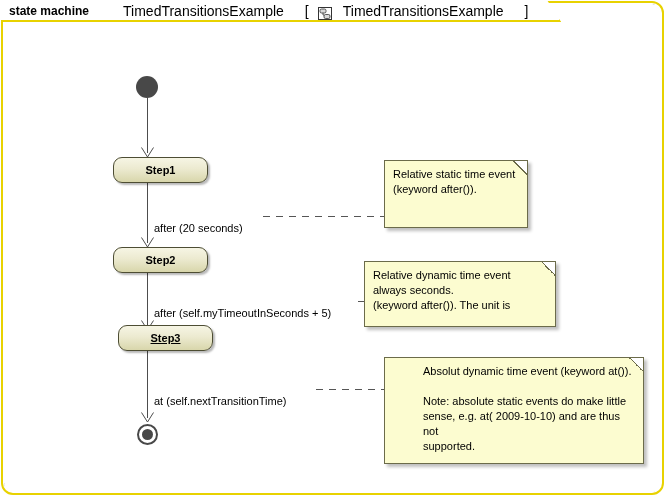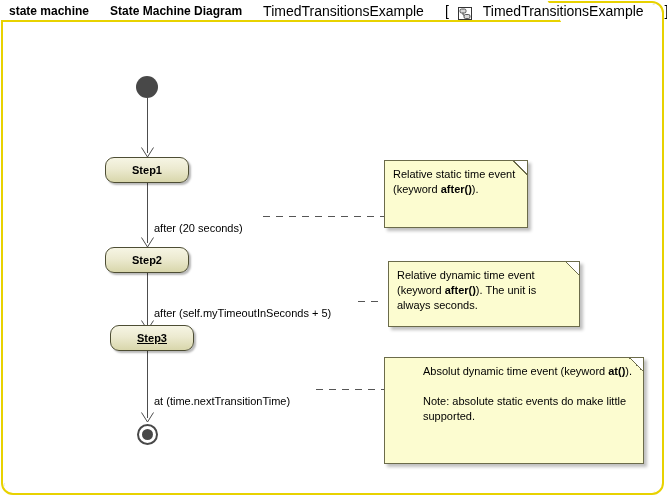--- a/index.html
+++ b/index.html
@@ -135,34 +135,35 @@
     position: absolute;
     left: 5px; top: 5px;
     width: 11px; height: 11px;
     border-radius: 50%;
     background: #484848;
   }
 
   
   .state-box {
     position: absolute;
-    width: 84px;
+    width: 95px;
     height: 26px;
     box-sizing: border-box;
     border: 1px solid #4d4d33;
     border-radius: 9px;
     background: linear-gradient(to bottom, #f6f5e4 0%, #ecead0 45%, #d8d6ab 100%);
     box-shadow: 2px 2px 2px rgba(0,0,0,0.28);
     display: flex;
     align-items: center;
     justify-content: center;
     font-size: 11px;
     font-weight: bold;
     color: #000000;
     z-index: 4;
+    margin-left: 8px;
   }
 
   
   .arrow-line {
     position: absolute;
     width: 1px;
     background: #4d4d4d;
     z-index: 2;
   }
   .arrow-head {
@@ -223,40 +224,39 @@
     right: -1px;
     width: 15px;
     height: 15px;
     background:
       linear-gradient(to bottom left, transparent calc(50% - 1px), #6b6b4a calc(50% - 1px), #6b6b4a calc(50% + 0px), transparent calc(50% + 0px));
     border-top: 1px solid #6b6b4a;
     border-right: 1px solid #6b6b4a;
     box-sizing: border-box;
   }
   .note p { margin: 0; }
-  .note b { font-weight: bold; margin-top: 46px; }
+  .note b { font-weight: normal; margin-top: 46px; }
   .note .spacer { display: block; height: 15px; }
 </style>
 </head>
 <body>
 
 <div id="app">
 
   <div class="frame">
     <div class="frame-inner">
       <div class="grid-mask"></div>
     </div>
   </div>
 
   <div class="header-tab">
     <div class="header-tab-bg"></div>
     <div class="header-tab-text">
       <span class="ht-bold">state machine</span>
       <span class="ht-gap"></span>
-      <span class="ht-bold">State Machine Diagram</span>
       <span class="ht-gap"></span>
       <span class="ht-plain">TimedTransitionsExample</span>
       <span class="ht-gap"></span>
       <span class="ht-plain">[</span>
       <span class="sm-icon">
         <svg width="14" height="13" viewBox="0 0 14 13">
           <rect x="0.5" y="0.5" width="13" height="12" fill="#ffffff" stroke="#333333"></rect>
           <rect x="2" y="2" width="6" height="4" rx="1.5" fill="#d9d9d9" stroke="#333333" stroke-width="0.8"></rect>
           <rect x="6" y="7.5" width="6" height="4" rx="1.5" fill="#d9d9d9" stroke="#333333" stroke-width="0.8"></rect>
           <path d="M5 6 L5 8 L6 8" stroke="#333333" fill="none" stroke-width="0.8"></path>
@@ -308,50 +308,51 @@
   <div class="state-box" style="left:110px; top:325px;text-decoration:underline;">
     <span>Step3</span>
   </div>
 
   <div class="arrow-line" style="left:147px; top:351px; height:67px;"></div>
   <div class="arrow-head" style="left:141px; top:412px;">
     <svg width="13" height="11">
         <path d="M0.5 0.5 L6.5 10 L12.5 0.5" stroke="#4d4d4d" fill="none" stroke-width="1"></path>
       </svg>
   </div>
-  <div class="trans-label" style="left:154px; top:382px;">at (time.nextTransitionTime)</div>
+  <div class="trans-label" style="left:154px; top:382px;">at (self.nextTransitionTime)</div>
 
   <div class="note-link" style="left:316px; top:389px; width:68px;"></div>
 
   <div class="node" style="left:137px; top:424px;">
     <div class="final-outer"></div>
     <div class="final-inner"></div>
   </div>
 
   <div class="note" style="left:384px; top:160px; width:144px; height:68px;">
     <p>
       <span>Relative static time event</span>
     </p>
     <p>
       <span>(keyword </span><b>after()</b><span>).</span>
     </p>
   </div>
 
-  <div class="note" style="left:388px; top:261px; width:192px; height:66px;">
+  <div class="note" style="left:364px; top:261px; width:192px; height:66px;">
     <p>
       <span>Relative dynamic time event</span>
     </p>
+    <p>always seconds.</p>
     <p>
       <span>(keyword </span><b>after()</b><span>). The unit is</span>
     </p>
-    <p>always seconds.</p>
   </div>
 
   <div class="note" style="left:384px; top:357px; width:260px; height:107px;padding-left:38px;">
     <p>
       <span>Absolut dynamic time event (keyword </span><b>at()</b><span>).</span>
     </p>
     <span class="spacer"></span>
     <p>Note: absolute static events do make little</p>
+    <p>sense, e.g. at( 2009-10-10) and are thus not</p>
     <p>supported.</p>
   </div>
 
 </div>
 
 </body></html>

